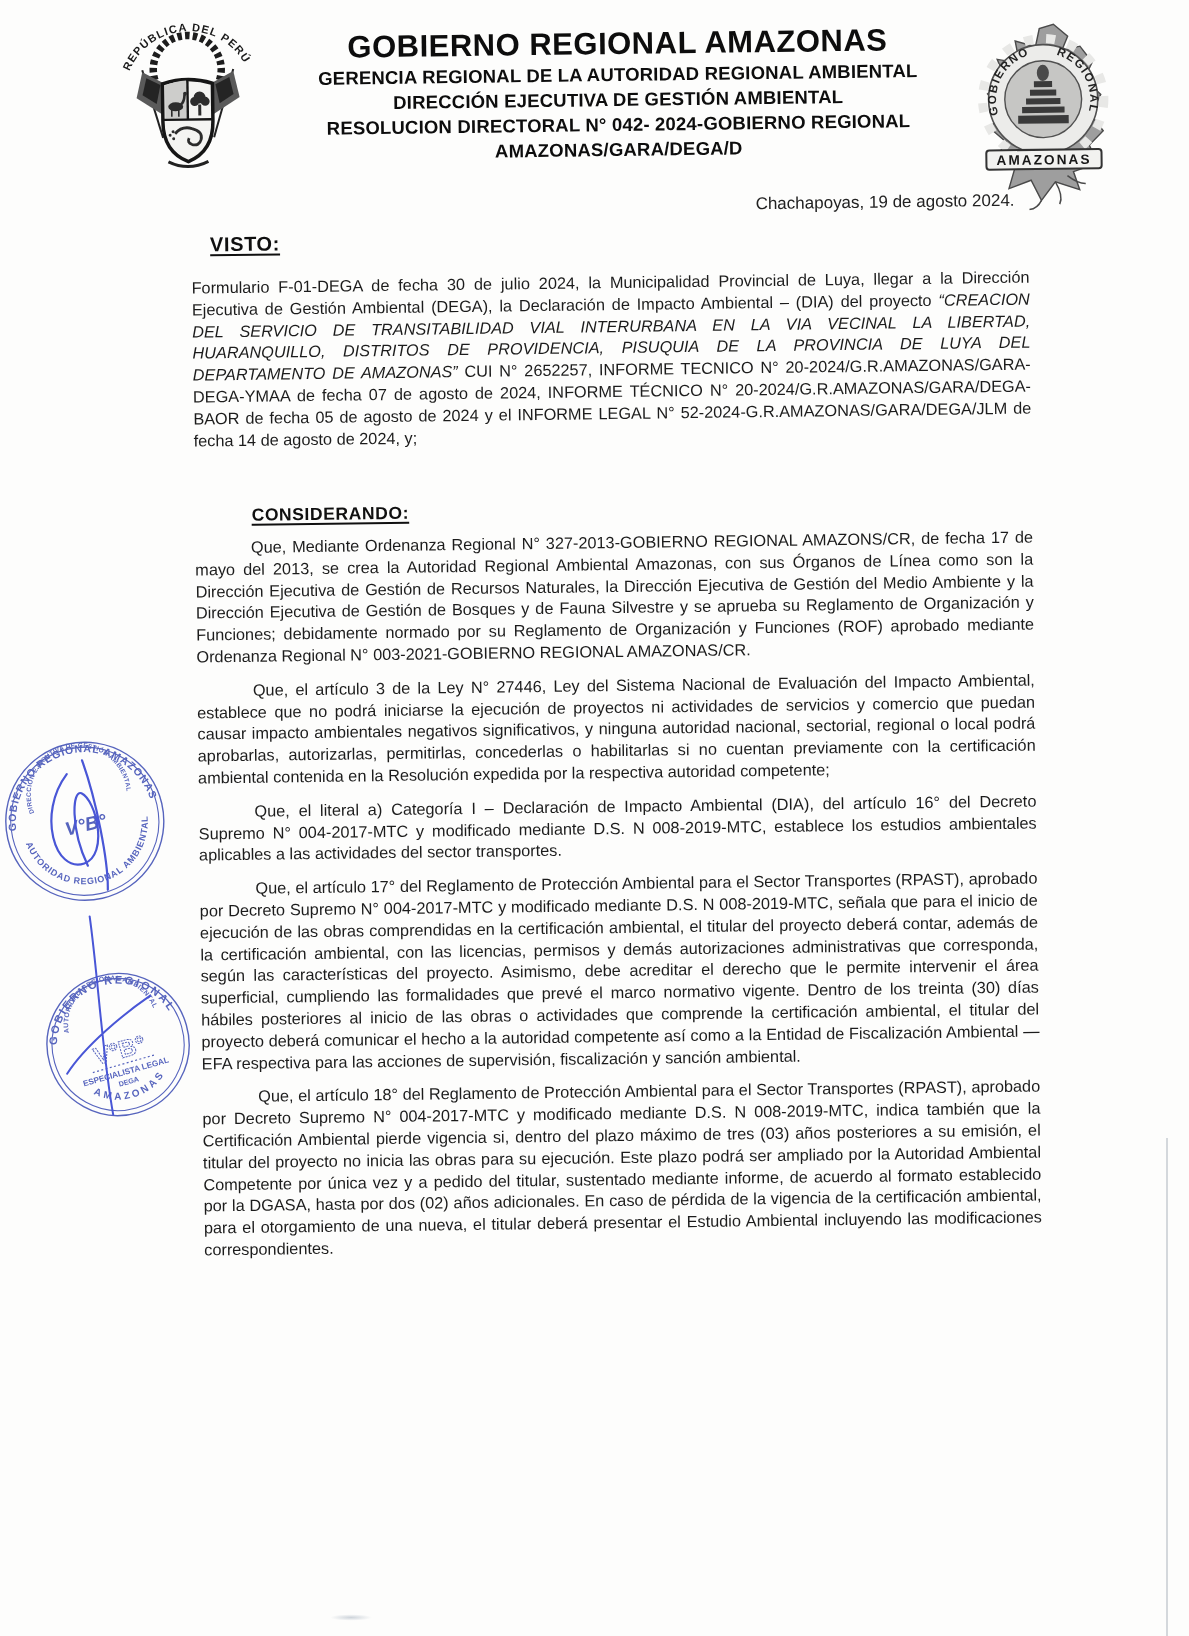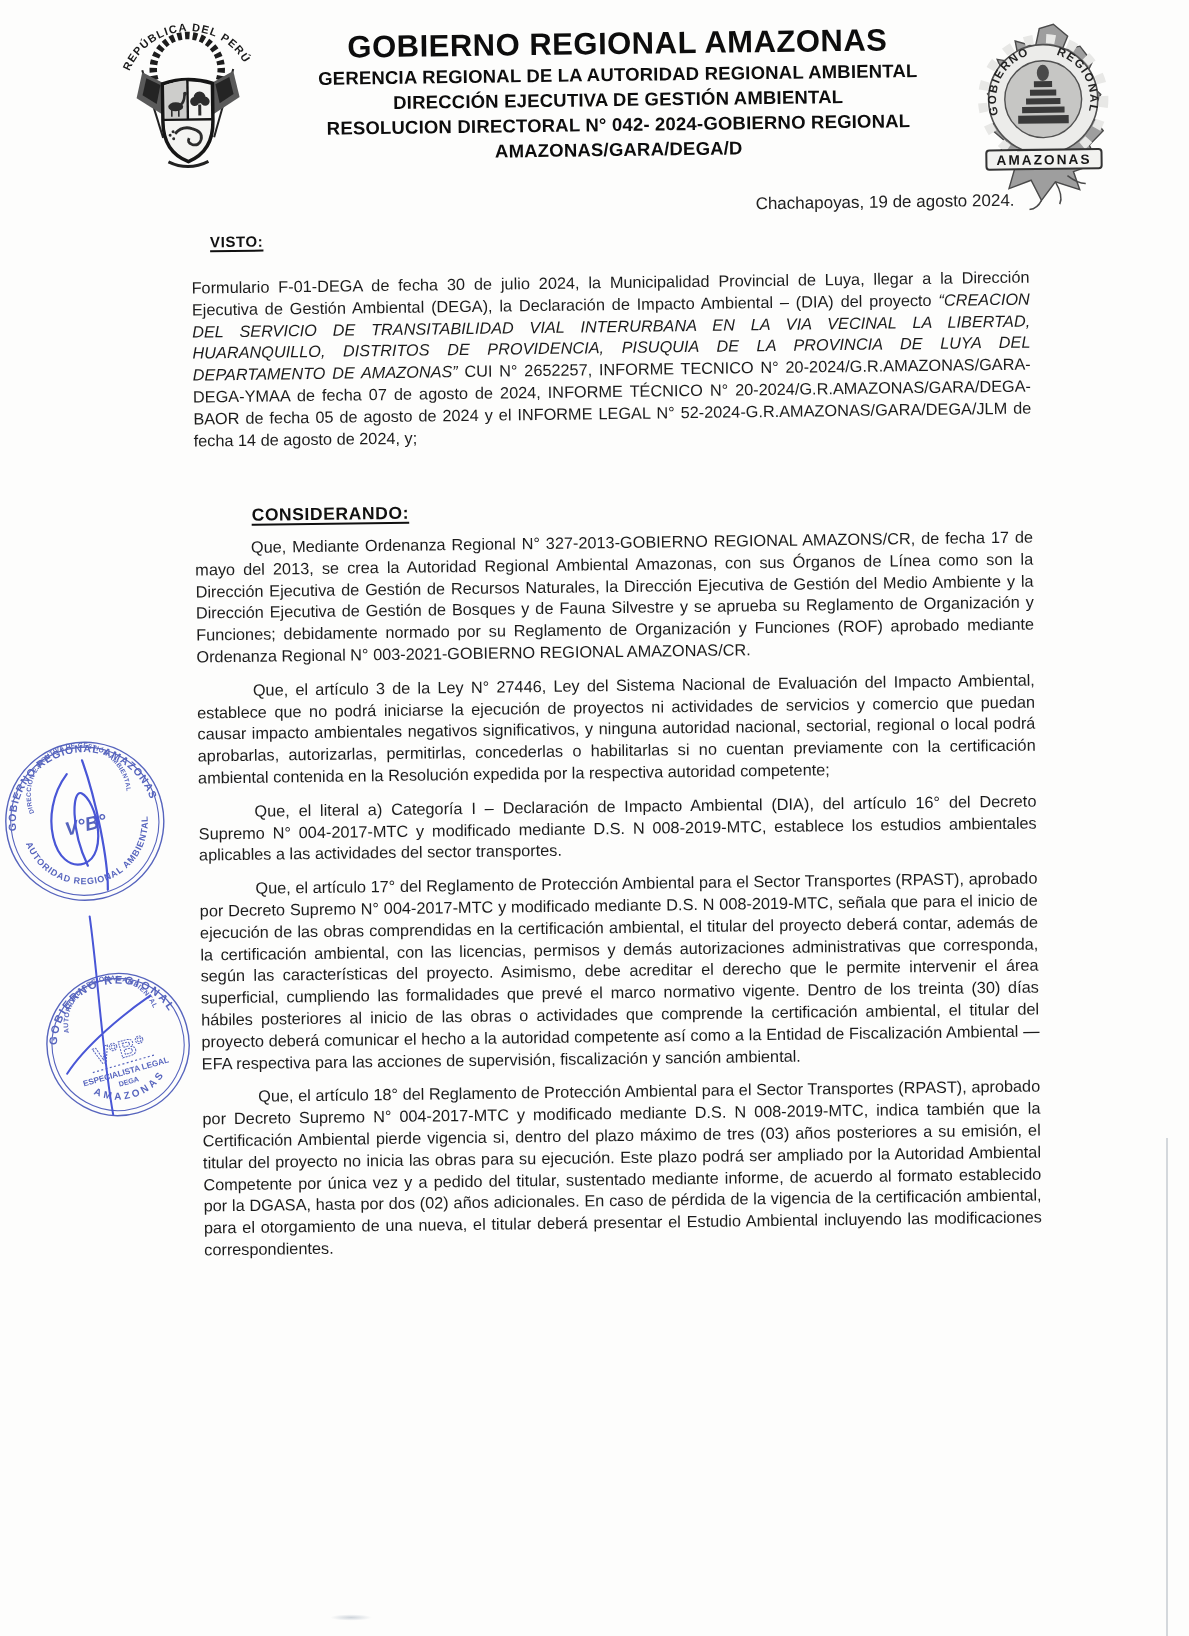--- a/index.html
+++ b/index.html
@@ -13,21 +13,21 @@
   }
   .sheet{position:absolute;inset:0;transform:rotate(-0.75deg);transform-origin:52% 38%;}
   
   .coat{position:absolute;left:126px;top:4px;width:138px;height:168px;}
   .hdr{position:absolute;left:240px;top:26px;width:770px;text-align:center;color:#0d0d0d;}
   .hdr .title{font-size:31px;font-weight:700;letter-spacing:.5px;line-height:36px;}
   .hdr .sub{font-size:18.5px;font-weight:700;line-height:25px;letter-spacing:.2px;}
   .seal{position:absolute;left:960px;top:26px;width:180px;height:190px;}
   .dateline{position:absolute;left:640px;top:196px;width:380px;text-align:right;font-size:17px;color:#222;}
   
-  .h-visto{position:absolute;left:215px;top:228px;font-size:15px;font-weight:700;
+  .h-visto{position:absolute;left:215px;top:228px;font-size:20px;font-weight:700;
     text-decoration:underline;text-decoration-thickness:2px;text-underline-offset:3px;letter-spacing:.6px;color:#101010;}
   .h-cons{position:absolute;left:253px;top:500px;font-size:17.5px;font-weight:700;
     text-decoration:underline;text-decoration-thickness:2px;text-underline-offset:3px;letter-spacing:.6px;color:#101010;}
   .visto-body{position:absolute;left:196px;top:272px;width:838px;
     font-size:16.3px;line-height:21.8px;text-align:justify;margin:0;color:#1c1c1c;}
   .visto-body .it{font-style:italic;}
   .paras{position:absolute;left:196px;top:532px;width:838px;}
   .paras p{margin:0 0 12px 0;font-size:16.3px;line-height:21.8px;text-align:justify;
     text-indent:56px;color:#1c1c1c;}
   

